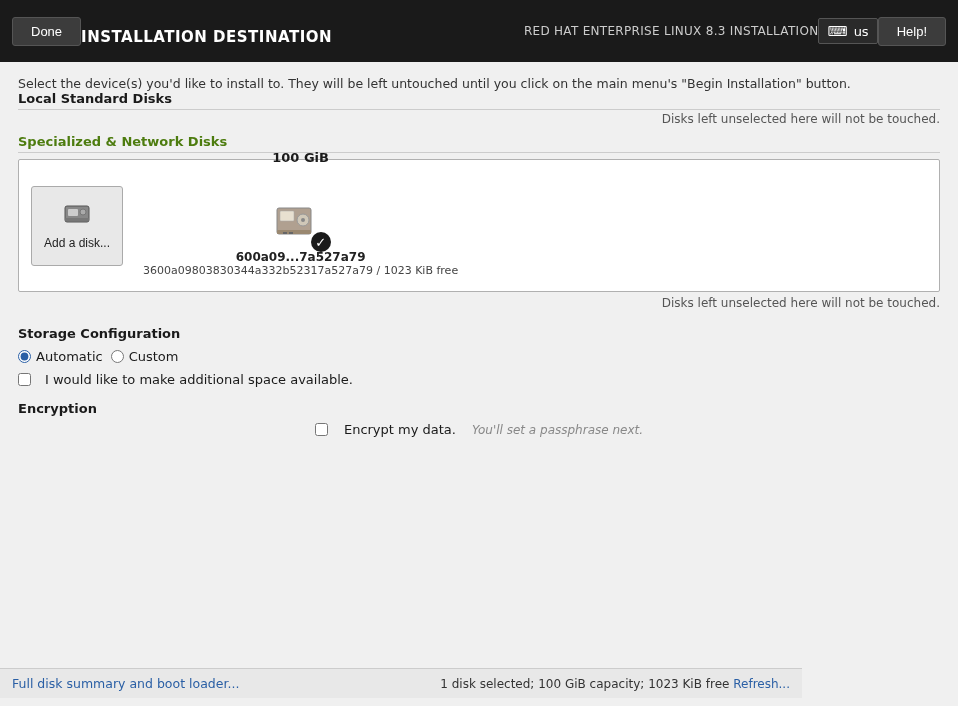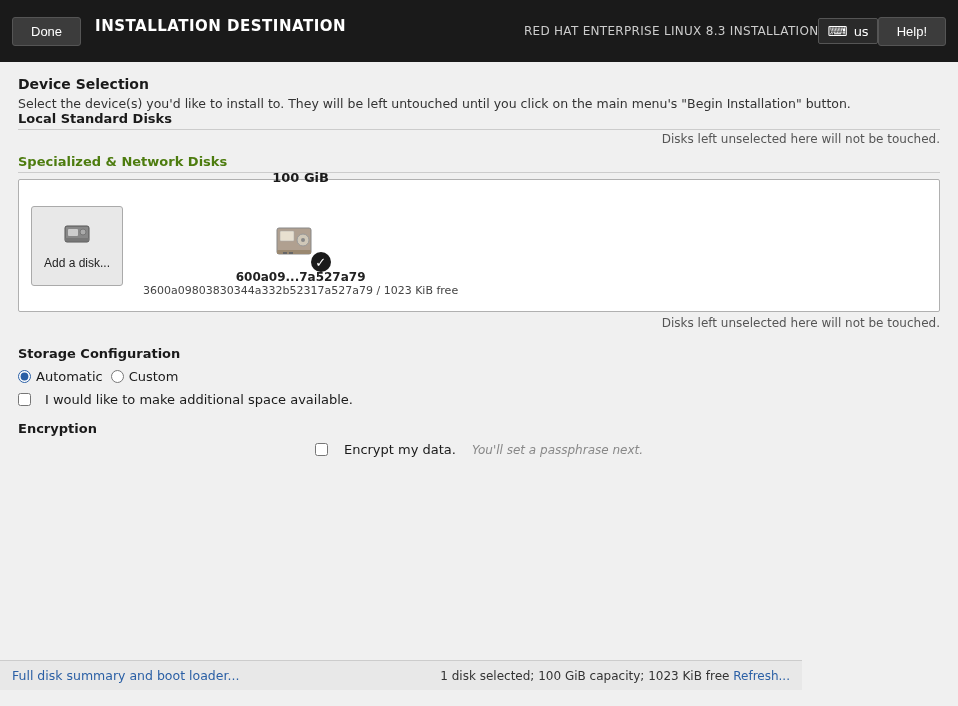--- a/index.html
+++ b/index.html
@@ -17,22 +17,21 @@
     .header {
       background: #1a1a1a;
       display: flex;
       align-items: center;
       justify-content: space-between;
       padding: 8px 12px;
       height: 62px;
     }
     .header-left {
       display: flex;
-      align-items: flex-start;
-      gap: 14px;
+      align-items: flex-end;
     }
     .header-title {
       color: white;
       font-size: 15px;
       font-weight: bold;
       letter-spacing: 0.5px;
     }
     .done-button {
       background: #3c3c3c;
       color: white;
@@ -264,21 +263,21 @@
     
     .footer {
       background: #e8e8e8;
       border-top: 1px solid #ccc;
       height: 30px;
       display: flex;
       align-items: center;
       justify-content: space-between;
       padding: 12px 12px;
       position: fixed;
-      bottom: 16px;
+      bottom: 8px;
       width: 802px;
     }
     .footer-left a {
       color: #2a5fa5;
       text-decoration: none;
       font-size: 12.5px;
     }
     .footer-right {
       font-size: 12px;
       color: #333;
@@ -308,21 +307,20 @@
       <span style="font-size:14px;">⌨</span>
       <span>us</span>
     </div>
     <button class="help-button">Help!</button>
   </div>
 </div>
 
 <div class="content">
 
   <div>
-    <div class="section-title">Device Selection</div>
     <div class="section-desc">Select the device(s) you'd like to install to.  They will be left untouched until you click on the main menu's "Begin Installation" button.</div>
   </div>
 
   <div>
     <div class="local-disks-header">Local Standard Disks</div>
     <div class="disks-note-right">Disks left unselected here will not be touched.</div>
   </div>
 
   <div>
     <div class="specialized-header">Specialized &amp; Network Disks</div>

